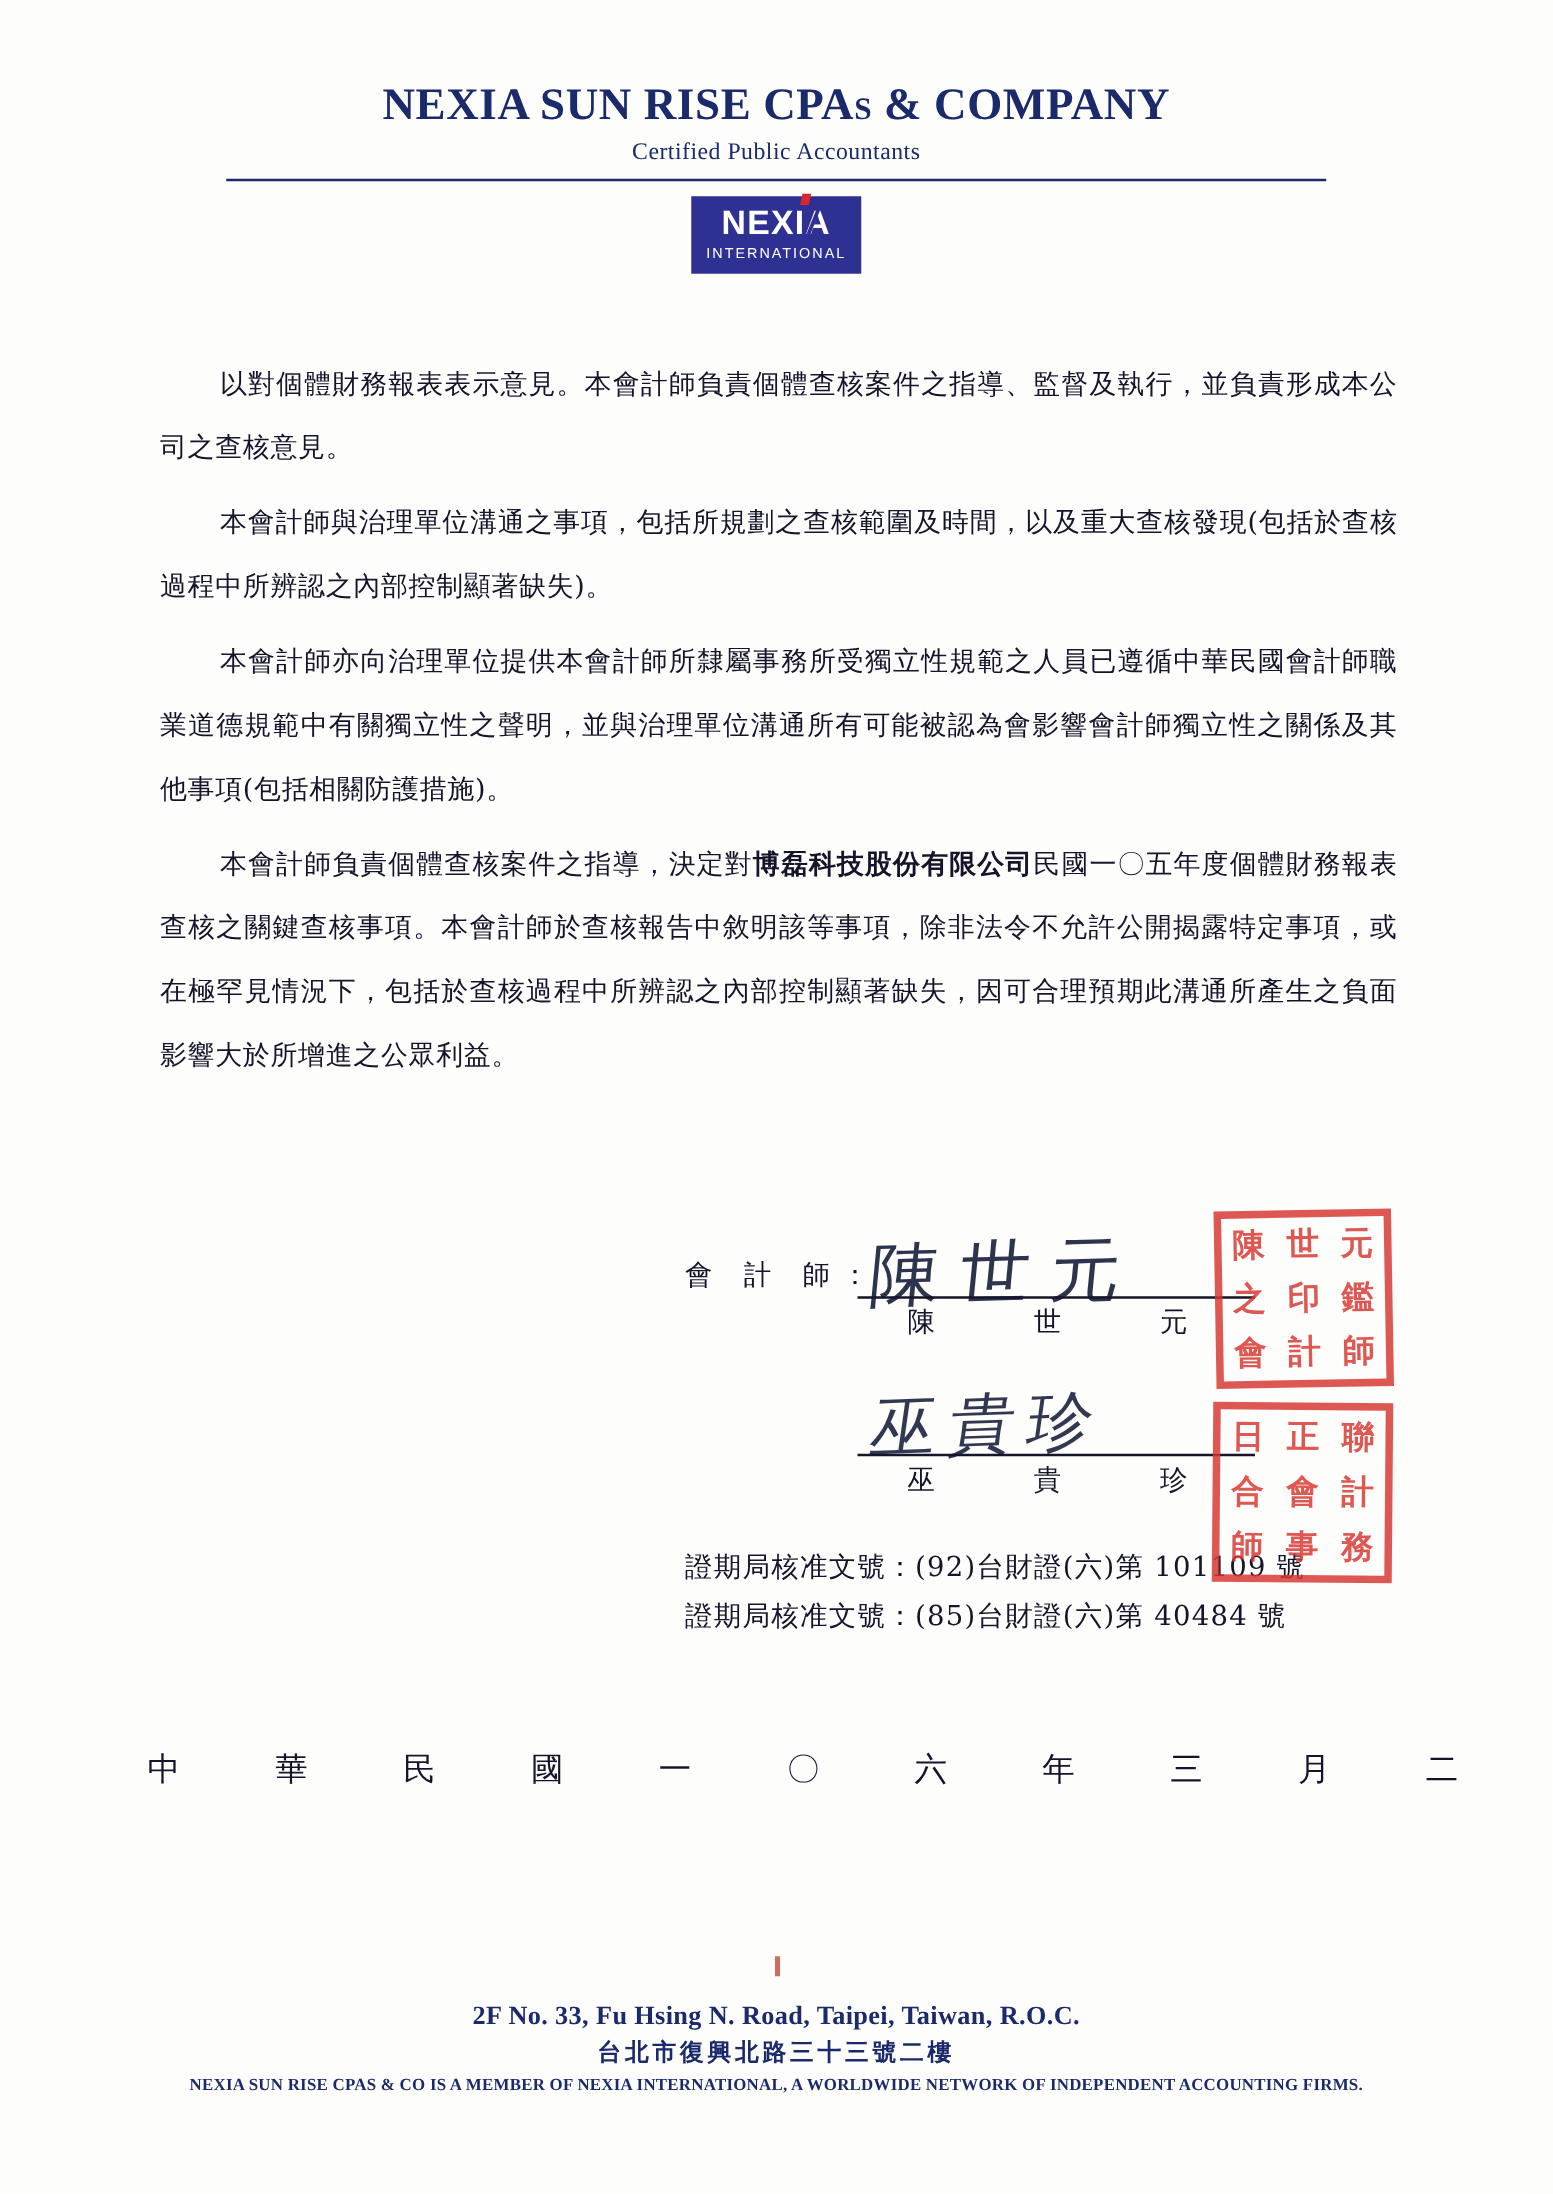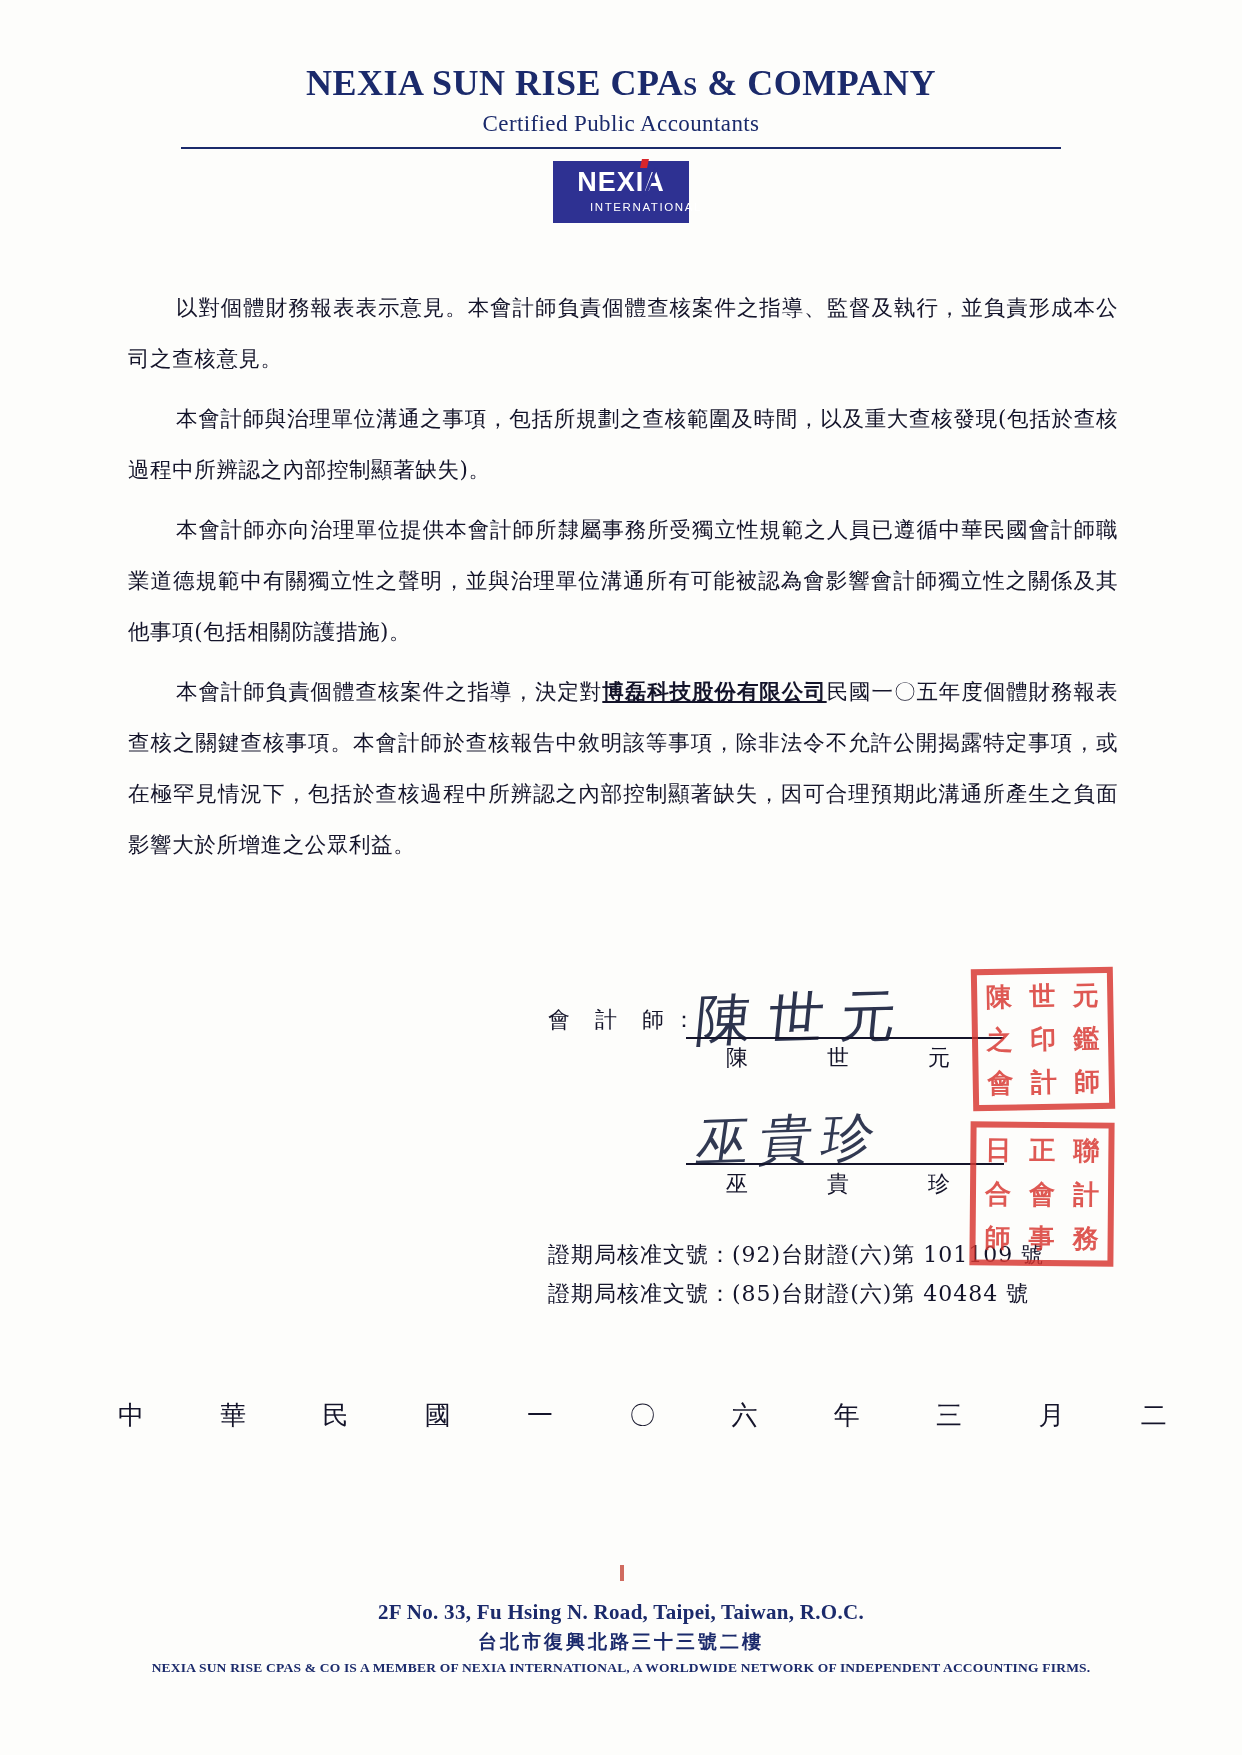--- a/index.html
+++ b/index.html
@@ -37,21 +37,21 @@
   .lh-cn {
     margin-top: 9px;
     font-size: 25px;
     font-weight: 700;
     letter-spacing: 9px;
     color: #1b2a6b;
     font-family: "DejaVu Serif", "Liberation Serif", serif;
   }
   .lh-sub {
     margin-top: 7px;
-    font-size: 23px;
+    font-size: 19px;
     color: #1b2a6b;
     letter-spacing: 0.4px;
   }
   .lh-rule {
     margin: 10px auto 0;
     width: 880px;
     height: 2px;
     background: #1b2a6b;
   }
 
@@ -84,21 +84,20 @@
   .logo-sub {
     position: absolute;
     left: 0;
     top: 40px;
     width: 136px;
     text-align: center;
     color: #ffffff;
     font-size: 11.5px;
     letter-spacing: 1.6px;
     font-family: "Liberation Sans", sans-serif;
-    padding-left: 25px;
   }
   .logo-dot {
     position: absolute;
     left: 88px;
     top: -2px;
     width: 7px;
     height: 9px;
     background: #d8262b;
     transform: skewX(-12deg);
   }
@@ -124,21 +123,20 @@
     color: #14142a;
     letter-spacing: 0.6px;
     text-align: justify;
   }
   .para {
     margin: 0 0 9px 0;
     text-indent: 48px;
   }
   .bold-co {
     font-weight: 700;
-    text-decoration: underline;
   }
 
   
   .sig-block {
     position: absolute;
     left: 548px;
     top: 955px;
     width: 560px;
     font-family: "DejaVu Serif", "Liberation Serif", serif;
     color: #14142a;

